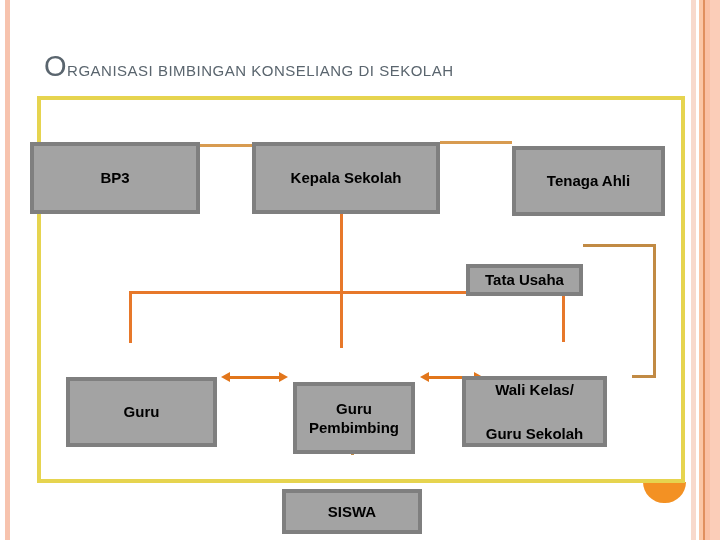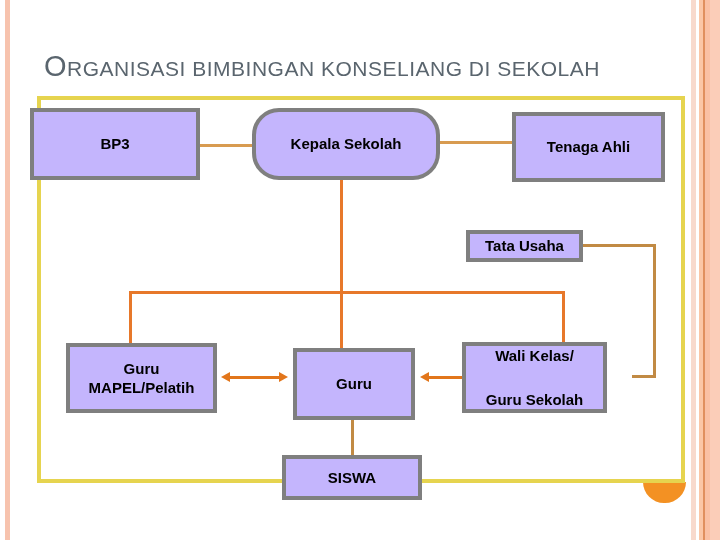--- a/index.html
+++ b/index.html
@@ -6,21 +6,21 @@
   .slide{
     position:relative;
     width:720px;height:540px;
     background:#ffffff;
     overflow:hidden;
     font-family:"Liberation Sans", sans-serif;
   }
   
   .title{
     position:absolute;left:44px;top:50px;width:620px;
-    font-size:21px;letter-spacing:0.5px;
+    font-size:15px;letter-spacing:0.5px;
     color:#5a656e;white-space:nowrap;
     font-variant:normal;
   }
   .title::first-letter{font-size:29px;}
   
   .stripe{position:absolute;top:0;height:540px;}
   .stripe.s-left   {left:5px;  width:5px;  background:#f7c3ae;}
   .stripe.s-pink   {left:691px;width:5px;  background:#f8d9cc;}
   .stripe.s-peach1 {left:699px;width:4px;  background:#fbc6a6;}
   .stripe.s-orange {left:703px;width:2px;  background:#e08f5e;}
@@ -43,28 +43,29 @@
   .c-brown {background:#c18a44;}
   
   .darrow{position:absolute;height:12px;}
   .darrow .shaft{position:absolute;left:7px;right:7px;top:5px;height:3px;background:#e2761b;}
   .darrow .head{position:absolute;top:1px;width:0;height:0;
     border-top:5px solid transparent;border-bottom:5px solid transparent;}
   .darrow .head.l{left:0;border-right:9px solid #e2761b;}
   .darrow .head.r{right:0;border-left:9px solid #e2761b;}
   
   .obox{
-    position:absolute;background:#c4b5fd;border:4px solid #7f7f7f;
+    position:absolute;background:#a3a3a3;border:4px solid #7f7f7f;
     box-sizing:border-box;display:flex;flex-direction:column;
     align-items:center;justify-content:center;
     font-size:15px;font-weight:bold;color:#000;text-align:center;
     line-height:1.27;
+    margin-top:34px;
   }
   .b-bp3    {left:30px; top:108px;width:170px;height:72px;}
-  .b-kepala {left:252px;top:108px;width:188px;height:72px;border-radius:27px;}
+  .b-kepala {left:252px;top:108px;width:188px;height:72px;}
   .b-tenaga {left:512px;top:112px;width:153px;height:70px;}
   .b-tata   {left:466px;top:230px;width:117px;height:32px;}
   .b-mapel  {left:66px; top:343px;width:151px;height:70px;}
   .b-pemb   {left:293px;top:348px;width:122px;height:72px;}
   .b-wali   {left:462px;top:342px;width:145px;height:71px;justify-content:space-between;}
   .b-siswa  {left:282px;top:455px;width:140px;height:45px;}
 </style>
 </head>
 <body>
 
@@ -111,24 +112,24 @@
     <span>Kepala Sekolah</span>
   </div>
   <div class="obox b-tenaga">
     <span>Tenaga Ahli</span>
   </div>
   <div class="obox b-tata">
     <span>Tata Usaha</span>
   </div>
   <div class="obox b-mapel">
     <span>Guru</span>
-    <span>MAPEL/Pelatih</span>
   </div>
   <div class="obox b-pemb">
     <span>Guru</span>
+    <span>Pembimbing</span>
   </div>
   <div class="obox b-wali">
     <span>Wali Kelas/</span>
     <span>Guru Sekolah</span>
   </div>
   <div class="obox b-siswa">
     <span>SISWA</span>
   </div>
 
 </div>

